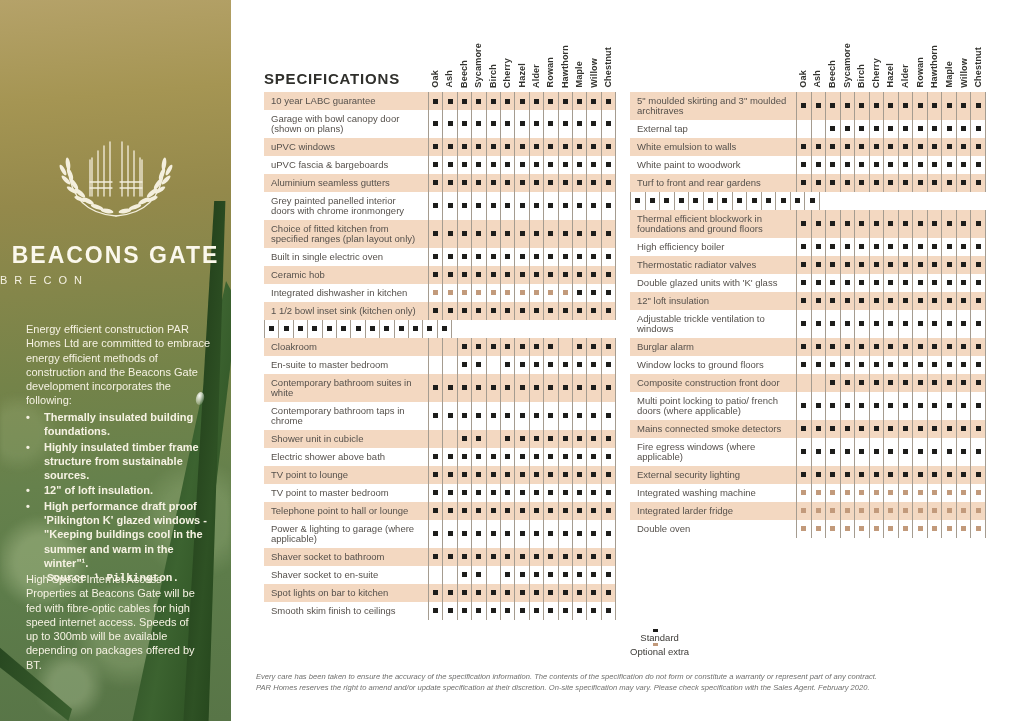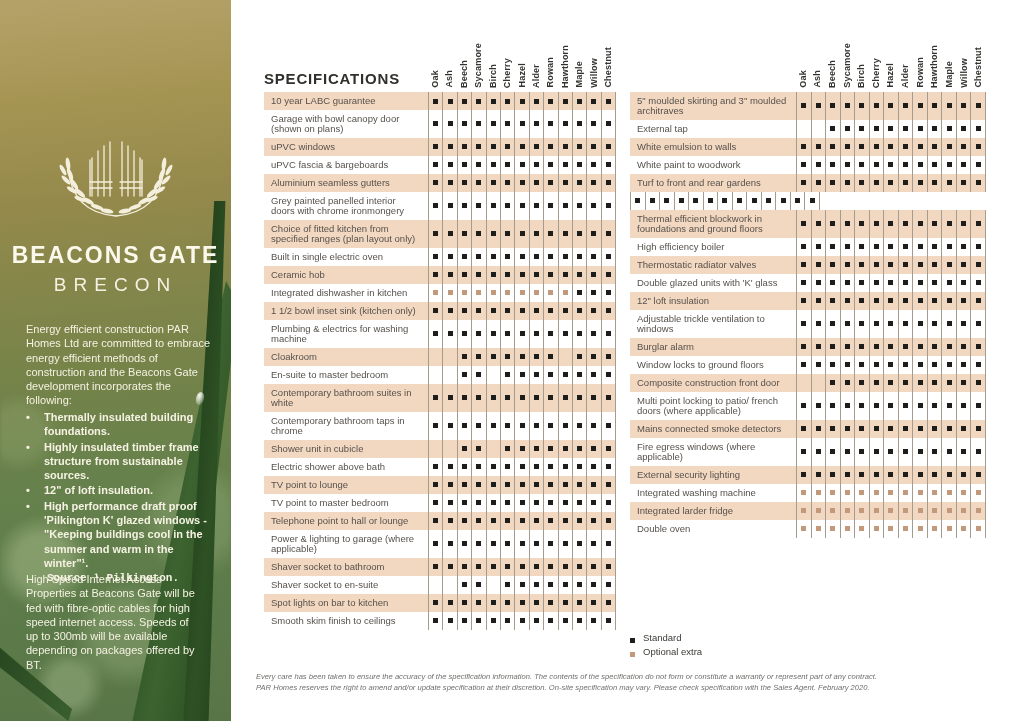--- a/index.html
+++ b/index.html
@@ -30,22 +30,22 @@
     background:linear-gradient(100deg,#22401c,#3a5f2e);
     clip-path:polygon(0 55%,8% 45%,100% 92%,96% 100%);}
   .dew{position:absolute;left:196px;top:392px;width:8px;height:13px;border-radius:50%;
     background:radial-gradient(ellipse at 35% 30%, rgba(255,255,255,.95), rgba(222,232,212,.30) 70%, transparent);
     transform:rotate(14deg);}
 
   .side-inner{position:absolute;inset:0;color:#f7f3e4;margin-top:44px;}
   .logo{position:absolute;left:50%;top:80px;transform:translateX(-50%);}
   .brand{position:absolute;top:198px;left:0;width:100%;text-align:center;
     font-size:23px;font-weight:600;letter-spacing:2px;color:#fbf8ec;}
-  .location{position:absolute;top:230px;left:0;width:100%;text-align:center;
-    font-size:19px;font-weight:400;letter-spacing:7px;color:#f6f2e3;}
+  .location{position:absolute;top:230px;left:0;width:100%;text-align:left;
+    font-size:11px;font-weight:400;letter-spacing:7px;color:#f6f2e3;}
   .side-text{position:absolute;left:26px;width:186px;font-size:11px;line-height:1.3;
     color:#f6f2e3;}
   .intro{top:278px;}
   .bullets{top:366px;font-weight:700;}
   .bullet{display:flex;margin-bottom:1px;}
   .bullet .dot{width:18px;flex:0 0 18px;font-size:11px;}
   .source-note{padding-left:21px;font-family:Liberation Mono, monospace;}
   .internet{top:528px;width:170px;}
 
   
@@ -70,21 +70,21 @@
   #right-table .marks{width:190px;}
   .mcell{flex:1;display:flex;align-items:center;justify-content:center;
     border-left:1px solid #a59c90;}
   .mcell:last-child{border-right:1px solid #a59c90;}
   .sq{width:5px;height:5px;display:block;}
   .sq.s{background:#1d1d1b;}
   .sq.o{background:#c29a7b;}
 
   
   .legend{position:absolute;left:630px;top:629px;}
-  .legend-item{display:flex;align-items:flex-end;height:14px;}
+  .legend-item{display:flex;align-items:center;height:14px;flex-direction:column;}
   .legend-item .sq{margin-right:8px;}
   .legend-item span.txt{font-size:9.5px;color:#3c3a36;}
   .footer{position:absolute;left:256px;top:671px;width:692px;font-size:7.6px;
     font-style:italic;color:#6f6f6d;line-height:1.5;}
 </style>
 </head>
 <body>
 
 <div class="page">
 
@@ -691,21 +691,20 @@
             </div>
             <div class="mcell">
               <span class="sq s"></span>
             </div>
             <div class="mcell">
               <span class="sq s"></span>
             </div>
           </div>
         </div>
         <div class="row">
-          <div class="label">Plumbing &amp; electrics for washing machine</div>
           <div class="marks">
             <div class="mcell">
               <span class="sq s"></span>
             </div>
             <div class="mcell">
               <span class="sq s"></span>
             </div>
             <div class="mcell">
               <span class="sq s"></span>
             </div>

